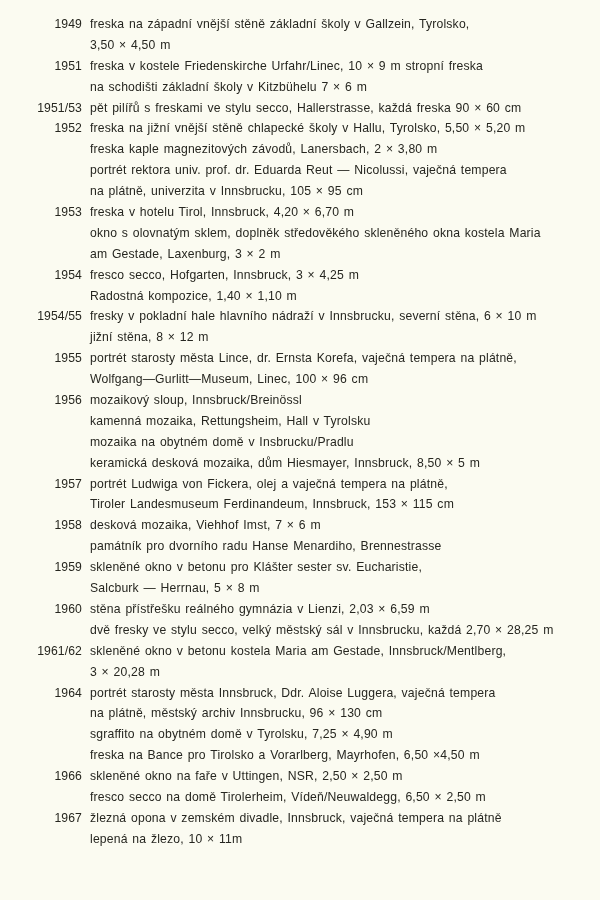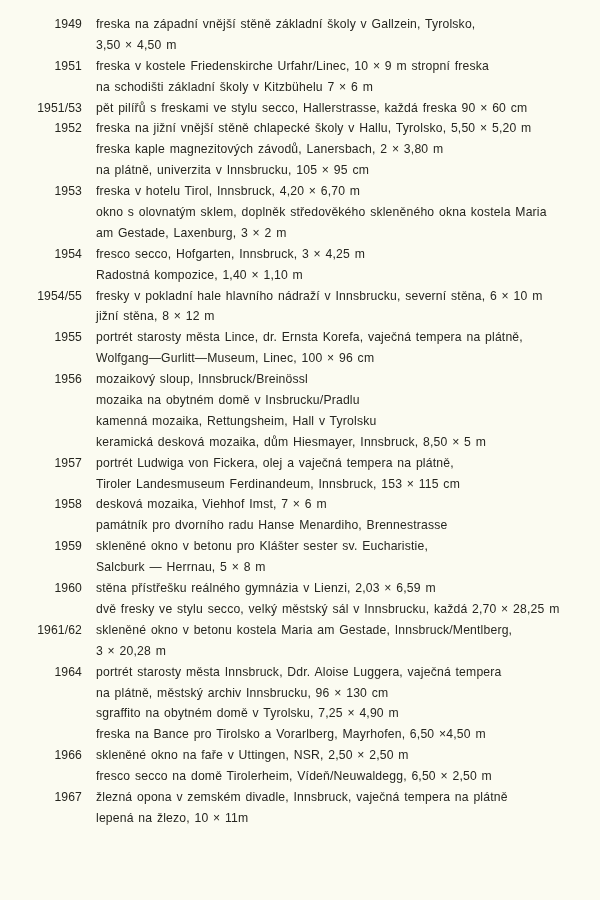--- a/index.html
+++ b/index.html
@@ -51,21 +51,20 @@
     color: #26261f;
     font-family: "Liberation Sans", sans-serif;
   }
   .text-cell {
     flex: 1 1 auto;
     font-size: 12.2px;
     color: #262620;
     letter-spacing: 0.18px;
     word-spacing: 1.1px;
     font-family: "Liberation Sans", sans-serif;
-    margin-left: 6px;
   }
   .text-cell.cont {
     
   }
 </style>
 </head>
 <body>
 
 <div id="page">
   <div id="catalog-list">
@@ -99,20 +98,24 @@
         <div class="line">
           <div class="year-cell">1952</div>
           <div class="text-cell">freska na jižní vnější stěně chlapecké školy v Hallu, Tyrolsko, 5,50 × 5,20 m</div>
         </div>
         <div class="line">
           <div class="year-cell"></div>
           <div class="text-cell cont">freska kaple magnezitových závodů, Lanersbach, 2 × 3,80 m</div>
         </div>
         <div class="line">
           <div class="year-cell"></div>
+          <div class="text-cell cont">portrét rektora univ. prof. dr. Eduarda Reut — Nicolussi, vaječná tempera</div>
+        </div>
+        <div class="line">
+          <div class="year-cell"></div>
           <div class="text-cell cont">na plátně, univerzita v Innsbrucku, 105 × 95 cm</div>
         </div>
       </div>
       <div class="entry">
         <div class="line">
           <div class="year-cell">1953</div>
           <div class="text-cell">freska v hotelu Tirol, Innsbruck, 4,20 × 6,70 m</div>
         </div>
         <div class="line">
           <div class="year-cell"></div>
@@ -153,25 +156,25 @@
           <div class="text-cell cont">Wolfgang—Gurlitt—Museum, Linec,  100 × 96 cm</div>
         </div>
       </div>
       <div class="entry">
         <div class="line">
           <div class="year-cell">1956</div>
           <div class="text-cell">mozaikový sloup, Innsbruck/Breinössl</div>
         </div>
         <div class="line">
           <div class="year-cell"></div>
+          <div class="text-cell cont">kamenná mozaika, Rettungsheim, Hall v Tyrolsku</div>
+        </div>
+        <div class="line">
+          <div class="year-cell"></div>
           <div class="text-cell cont">mozaika na obytném domě v Insbrucku/Pradlu</div>
-        </div>
-        <div class="line">
-          <div class="year-cell"></div>
-          <div class="text-cell cont">kamenná mozaika, Rettungsheim, Hall v Tyrolsku</div>
         </div>
         <div class="line">
           <div class="year-cell"></div>
           <div class="text-cell cont">keramická desková mozaika, dům Hiesmayer, Innsbruck, 8,50 × 5 m</div>
         </div>
       </div>
       <div class="entry">
         <div class="line">
           <div class="year-cell">1957</div>
           <div class="text-cell">portrét Ludwiga von Fickera, olej a vaječná tempera na plátně,</div>

